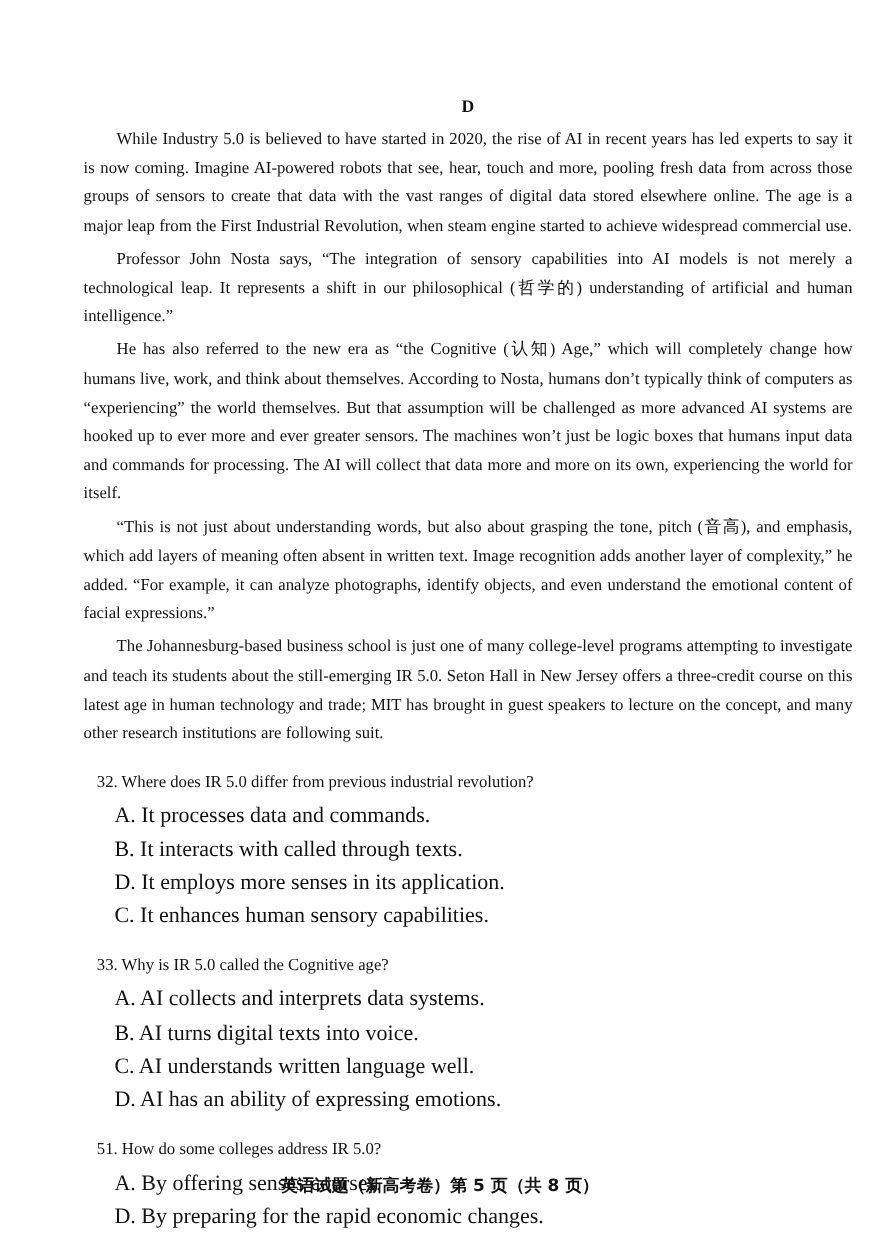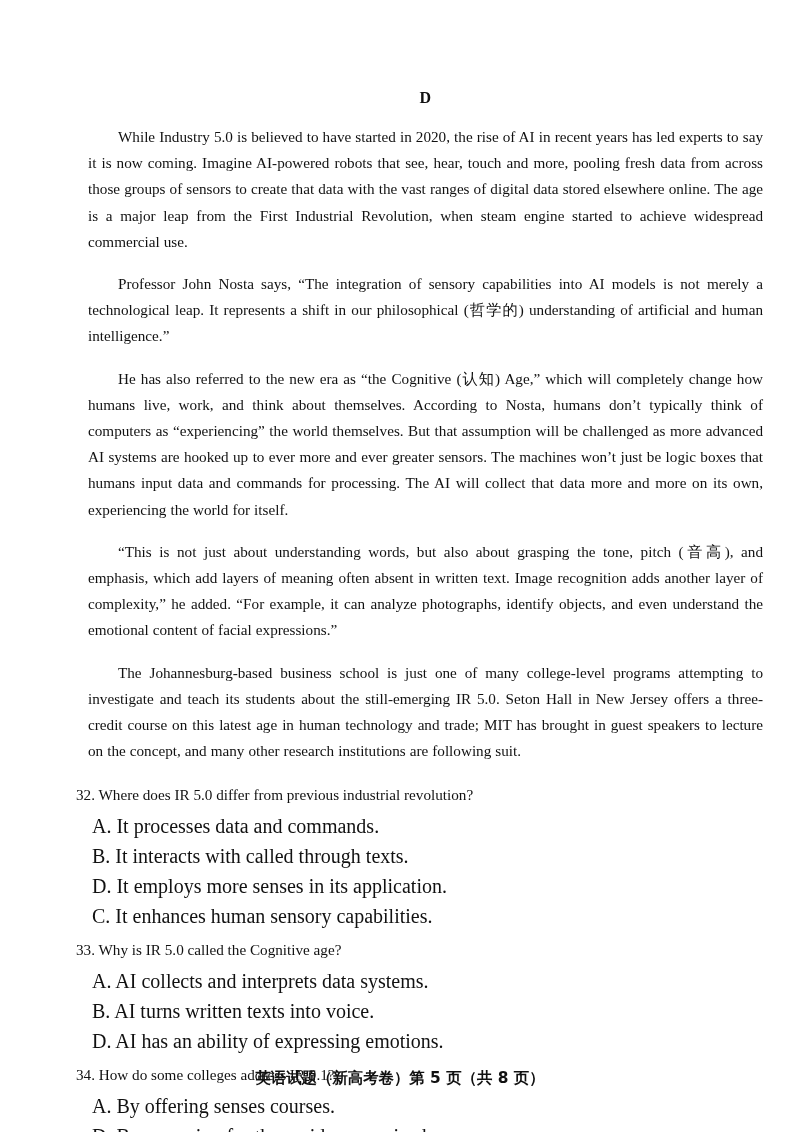--- a/index.html
+++ b/index.html
@@ -40,34 +40,34 @@
     font-size: 16px;
     line-height: 20px;
     margin: 0 0 6px 0;
     letter-spacing: 0.5px;
   }
 
   
   .passage { margin: 0; }
 
   .passage p {
-    margin: 16px;
+    margin: 4px;
     text-align: justify;
     text-justify: inter-word;
     text-indent: 30px;
     font-size: 15.2px;
     line-height: 26.2px;
     word-spacing: 0.2px;
   }
 
   
   .questions {
     margin-top: 2px;
   }
-  .question-block { margin: 4px; }
+  .question-block { margin: 16px; }
 
   .question-stem {
     margin: 0;
     font-size: 15.2px;
     line-height: 30.2px;
     text-indent: 0;
   }
 
   .option {
     margin: 0;
@@ -112,26 +112,27 @@
         <p class="question-stem">32. Where does IR 5.0 differ from previous industrial revolution?</p>
         <p class="option">A. It processes data and commands.</p>
         <p class="option">B. It interacts with called through texts.</p>
         <p class="option">D. It employs more senses in its application.</p>
         <p class="option">C. It enhances human sensory capabilities.</p>
       </div>
 
       <div class="question-block">
         <p class="question-stem">33. Why is IR 5.0 called the Cognitive age?</p>
         <p class="option">A. AI collects and interprets data systems.</p>
-        <p class="option">B. AI turns written texts into voice.</p>
+        <p class="option">B. AI turns digital texts into voice.</p>
+        <p class="option">C. AI understands written language well.</p>
         <p class="option">D. AI has an ability of expressing emotions.</p>
       </div>
 
       <div class="question-block">
-        <p class="question-stem">34. How do some colleges address IR 9.1?</p>
+        <p class="question-stem">51. How do some colleges address IR 5.0?</p>
         <p class="option">A. By offering senses courses.</p>
         <p class="option">D. By preparing for the rapid economic changes.</p>
       </div>
 
       <div class="question-block">
         <p class="question-stem">35. What is the best title for the text?</p>
 
       </div>
 
     </div>

